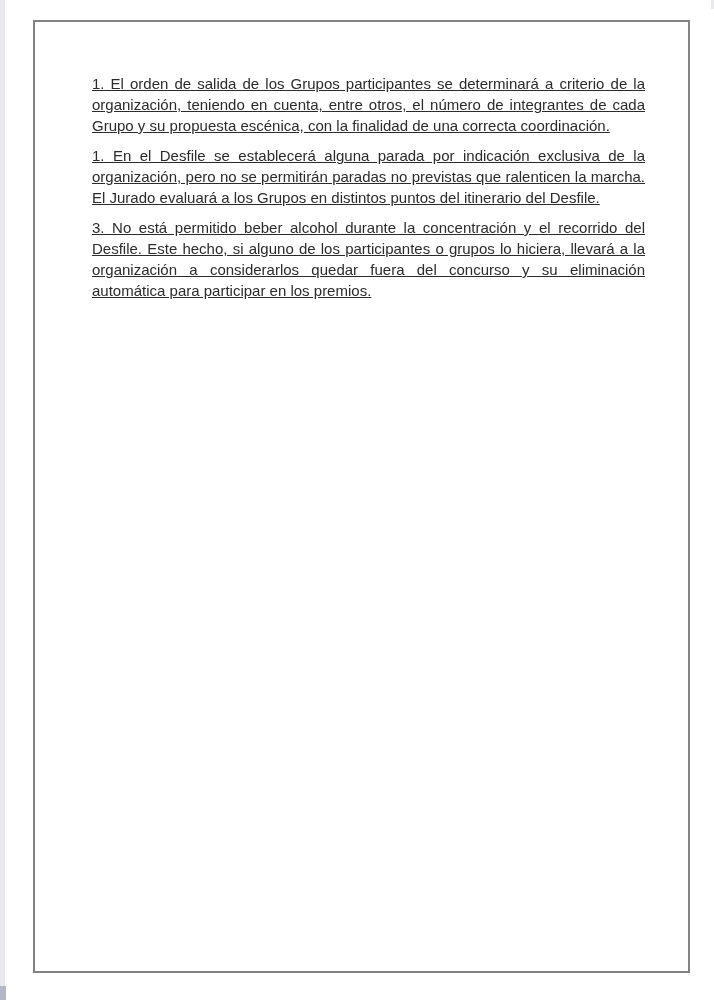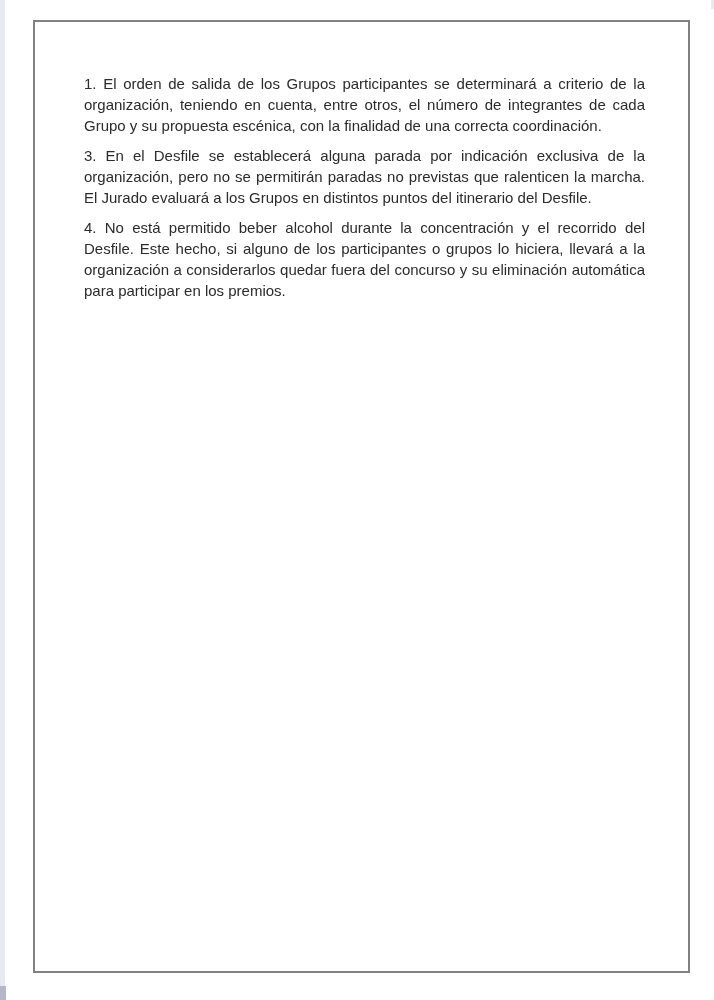--- a/index.html
+++ b/index.html
@@ -47,34 +47,35 @@
     position: absolute;
     left: 45px;   
     top: 51px;    
     width: 565px;
     color: var(--text-color, #2b2b2b);
     font-size: 15px;
     line-height: 21px;
     text-align: justify;
   }
   .content p {
-    margin: 0 0 9px 4px;
+    margin: 0 0 9px 12px;
     padding: 0;
+    text-decoration: underline;
   }
 </style>
 </head>
 <body>
 
 <div class="viewport">
 
   <div class="scan-edge-left"></div>
   <div class="scan-edge-left-bottom"></div>
   <div class="scan-edge-top-right"></div>
 
   <div class="page">
     <div class="content">
       <p>1. El orden de salida de los Grupos participantes se determinará a criterio de la organización, teniendo en cuenta, entre otros, el número de integrantes de cada Grupo y su propuesta escénica, con la finalidad de una correcta coordinación.</p>
-      <p>3. En el Desfile se establecerá alguna parada por indicación exclusiva de la organización, pero no se permitirán paradas no previstas que ralenticen la marcha. El Jurado evaluará a los Grupos en distintos puntos del itinerario del Desfile.</p>
-      <p>4. No está permitido beber alcohol durante la concentración y el recorrido del Desfile. Este hecho, si alguno de los participantes o grupos lo hiciera, llevará a la organización a considerarlos quedar fuera del concurso y su eliminación automática para participar en los premios.</p>
+      <p>1. En el Desfile se establecerá alguna parada por indicación exclusiva de la organización, pero no se permitirán paradas no previstas que ralenticen la marcha. El Jurado evaluará a los Grupos en distintos puntos del itinerario del Desfile.</p>
+      <p>3. No está permitido beber alcohol durante la concentración y el recorrido del Desfile. Este hecho, si alguno de los participantes o grupos lo hiciera, llevará a la organización a considerarlos quedar fuera del concurso y su eliminación automática para participar en los premios.</p>
     </div>
   </div>
 
 </div>
 
 </body></html>

